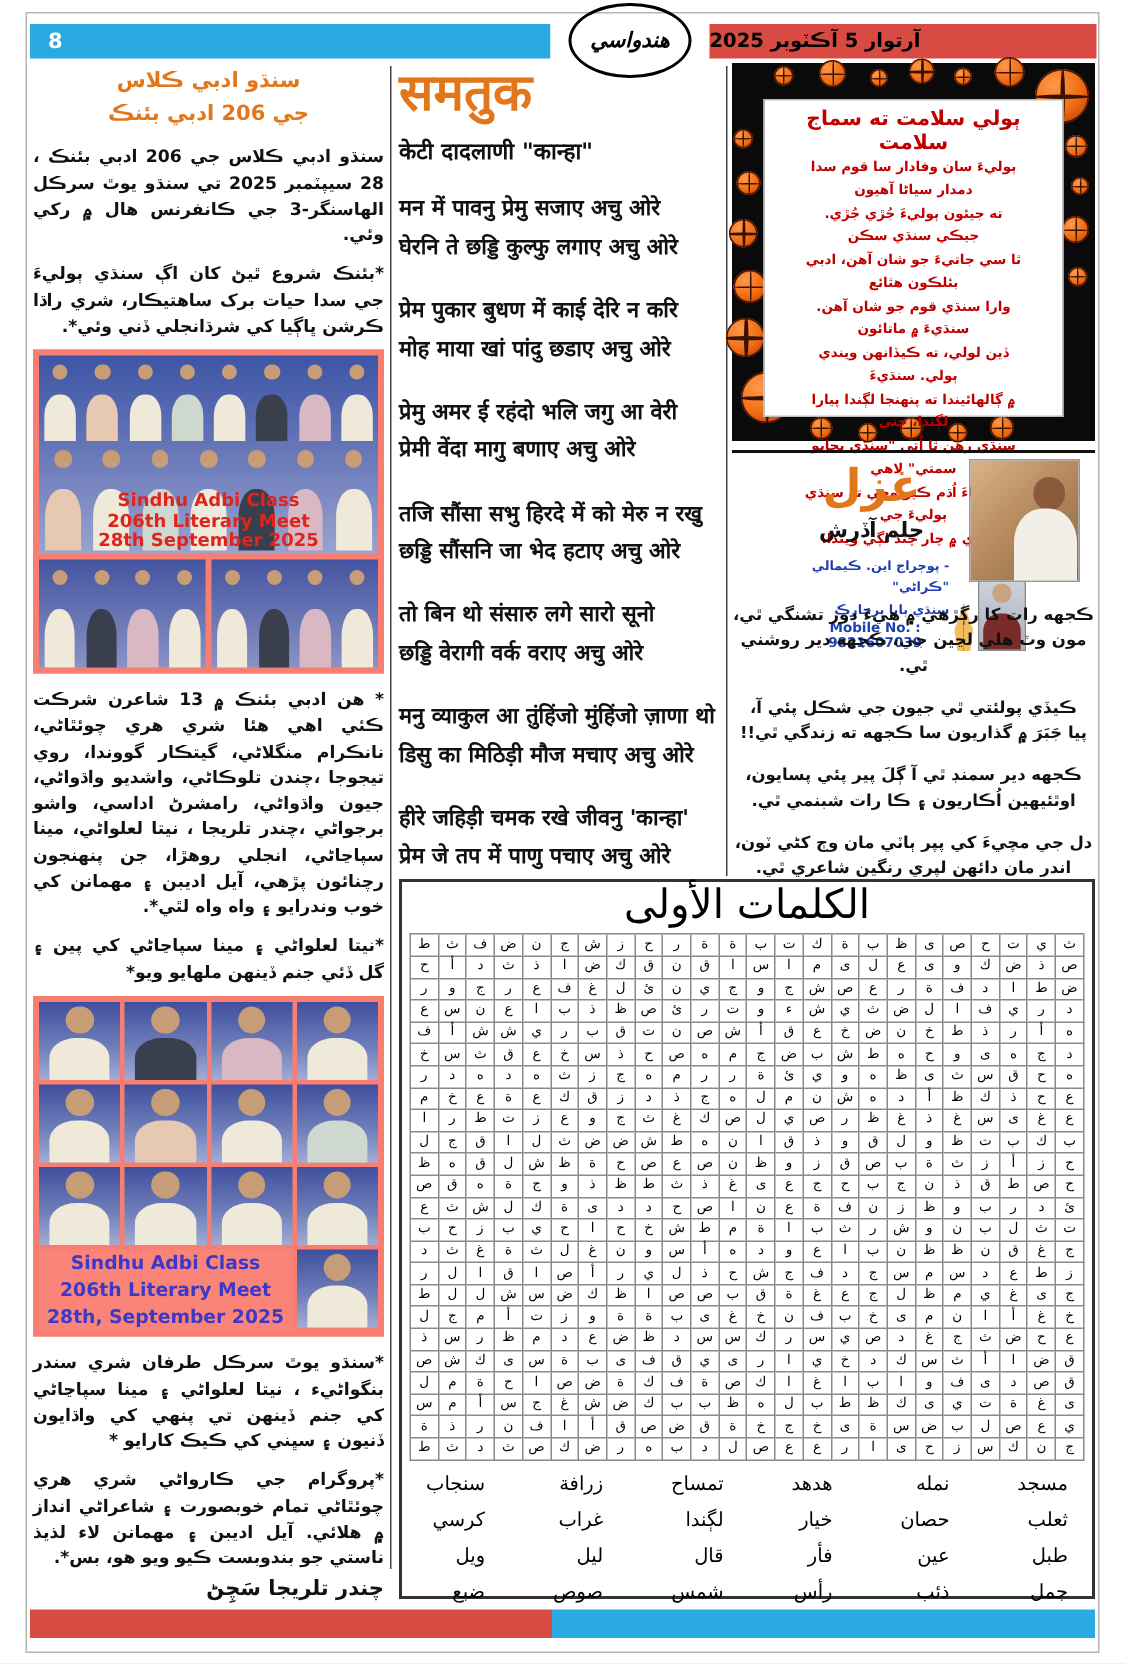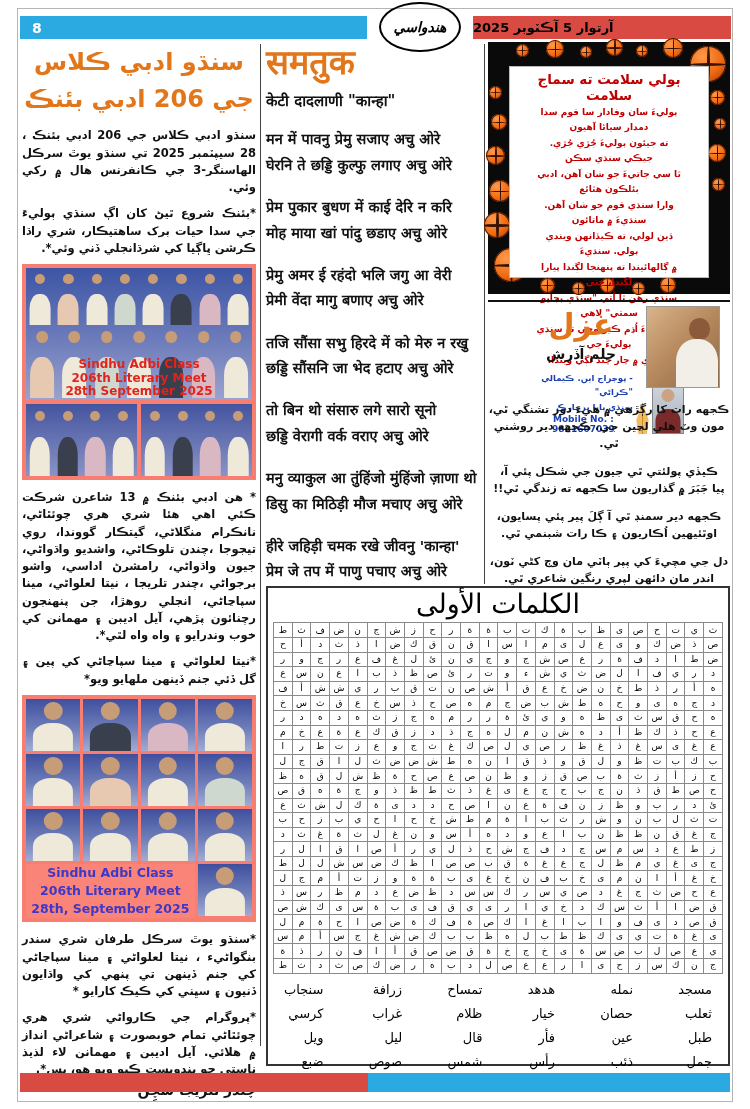--- a/index.html
+++ b/index.html
@@ -15,21 +15,21 @@
   .hdr-red{position:absolute;left:473px;top:16px;width:258px;height:23px;background:#D94A43;color:#000000;
            display:flex;align-items:center;justify-content:flex-end;padding-right:10px;box-sizing:border-box;
            font-weight:bold;font-size:13px;direction:rtl;}
 
   
   .vdiv1{position:absolute;left:260px;top:44px;width:1px;height:1002px;background:#444;}
   .vdiv2{position:absolute;left:484px;top:44px;width:1px;height:540px;background:#444;}
 
   
   .col-left{position:absolute;left:22px;top:44px;width:234px;direction:rtl;}
-  .headline{color:#E2761B;font-size:24px;font-weight:bold;text-align:center;line-height:1.55;}
+  .headline{color:#E2761B;font-size:14px;font-weight:bold;text-align:center;line-height:1.55;}
   .para{font-size:11.5px;font-weight:bold;text-align:justify;line-height:1.5;margin-top:9px;color:#111;}
   .signature{font-weight:bold;font-size:14px;margin-top:4px;color:#111;}
 
   .photo-frame{margin-top:7px;border:4px solid #F97E72;background:#F97E72;}
   .ph-main{position:relative;height:132px;background:linear-gradient(180deg,#3d55a5 0%,#6d7cbb 55%,#9aa3cf 100%);overflow:hidden;}
   .prow{display:flex;height:56px;}
   .prow.seated{height:72px;}
   .person{flex:1;position:relative;}
   .person::before{content:"";position:absolute;top:10%;left:50%;transform:translateX(-50%);
                   width:36%;padding-top:36%;border-radius:50%;background:#c79d77;}
@@ -973,21 +973,21 @@
         </div>
         <div class="wcol">
           <div class="word">هدهد</div>
           <div class="word">خيار</div>
           <div class="word">فأر</div>
           <div class="word">رأس</div>
           <div class="word">دب</div>
         </div>
         <div class="wcol">
           <div class="word">تمساح</div>
-          <div class="word">ظلام</div>
+          <div class="word">لڳندا</div>
           <div class="word">قال</div>
           <div class="word">شمس</div>
           <div class="word">يد</div>
         </div>
         <div class="wcol">
           <div class="word">زرافة</div>
           <div class="word">غراب</div>
           <div class="word">ليل</div>
           <div class="word">صوص</div>
           <div class="word">أسد</div>

